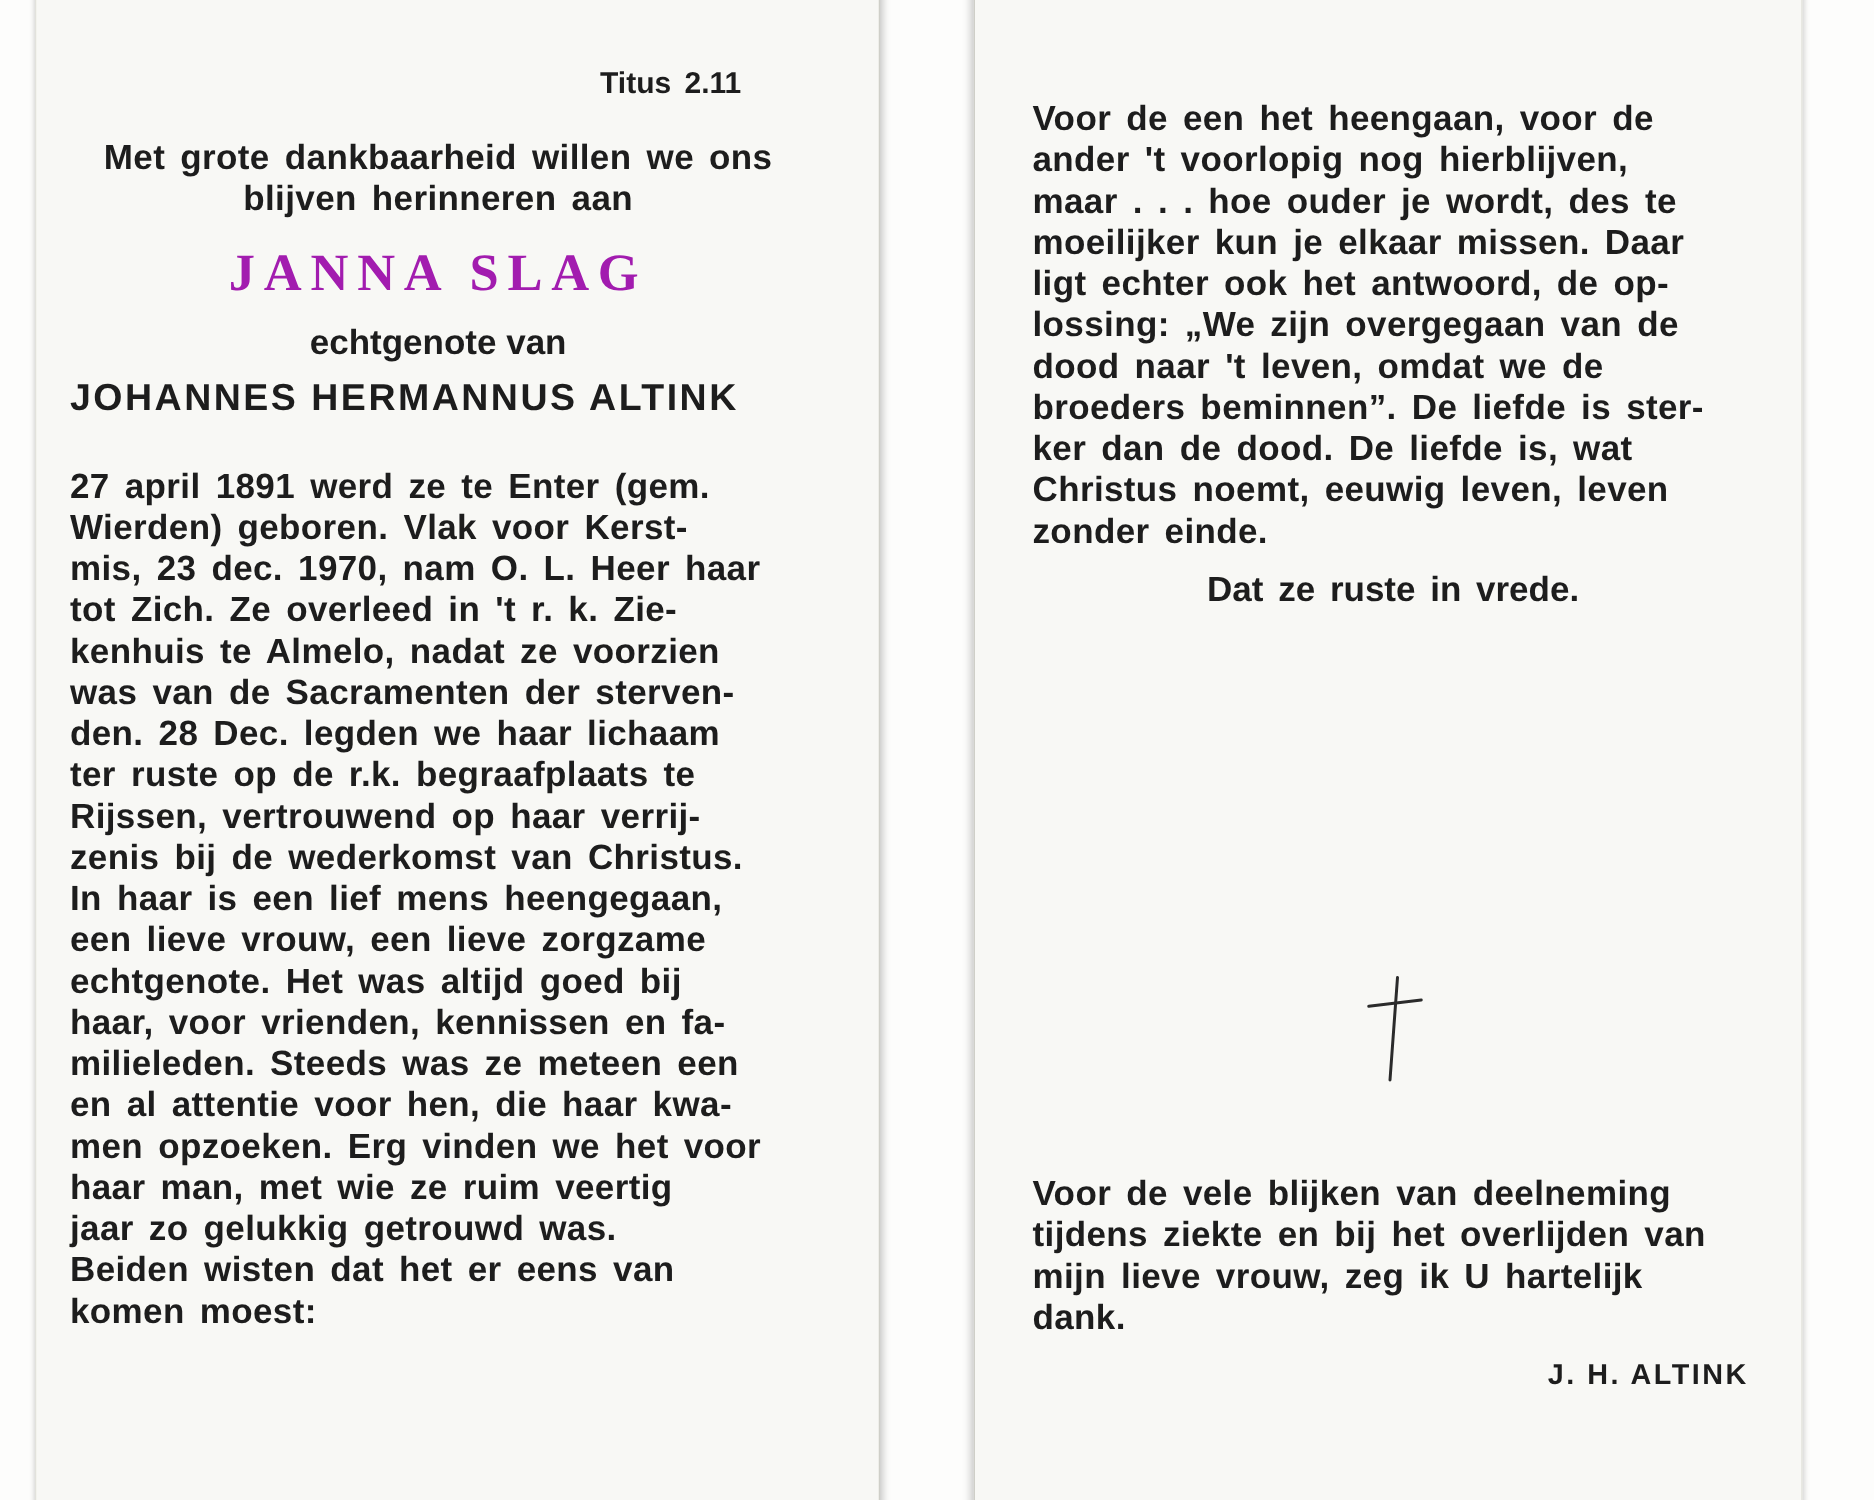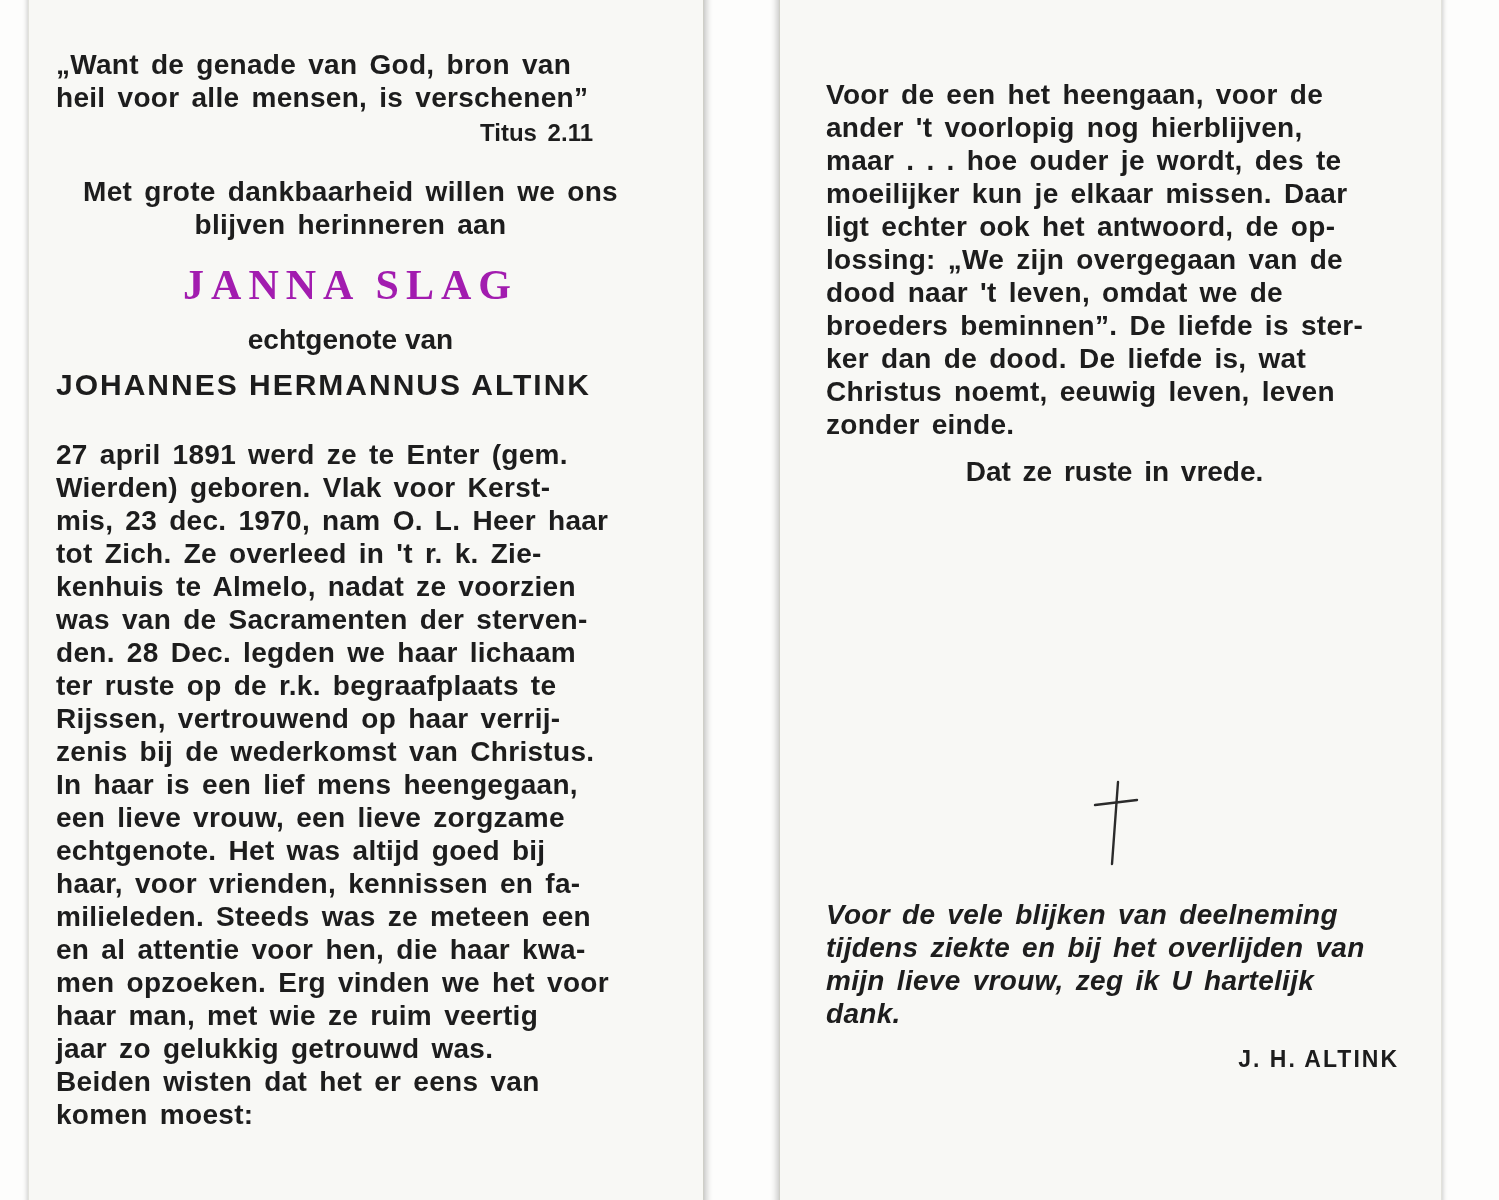--- a/index.html
+++ b/index.html
@@ -82,38 +82,36 @@
     text-align:center;
     font-size:28px;
     line-height:33px;
     word-spacing:4px;
   }
   .cross-wrap {
     margin-top:290px;
     text-align:center;
     height:90px;
   }
-  .thanks { margin-top:30px;font-style:italic; }
+  .thanks { margin-top:70px; }
   .sig {
     margin-top:12px;
     text-align:right;
     padding-right:4px;
     font-size:23px;
     line-height:34px;
     letter-spacing:2px;
   }
 </style>
 </head>
 <body>
 
 <div class="scan">
 
   <section class="page page-left">
-    <div class="lines">„Want de genade van God, bron van
-heil voor alle mensen, is verschenen”</div>
     <div class="quote-source">Titus 2.11</div>
     <div class="lines intro">Met grote dankbaarheid willen we ons
 blijven herinneren aan</div>
     <h1 class="name">JANNA SLAG</h1>
     <div class="relation">echtgenote van</div>
     <div class="spouse">JOHANNES HERMANNUS ALTINK</div>
     <div class="lines body-block">27 april 1891 werd ze te Enter (gem.
 Wierden) geboren. Vlak voor Kerst-
 mis, 23 dec. 1970, nam O. L. Heer haar
 tot Zich. Ze overleed in 't r. k. Zie-

